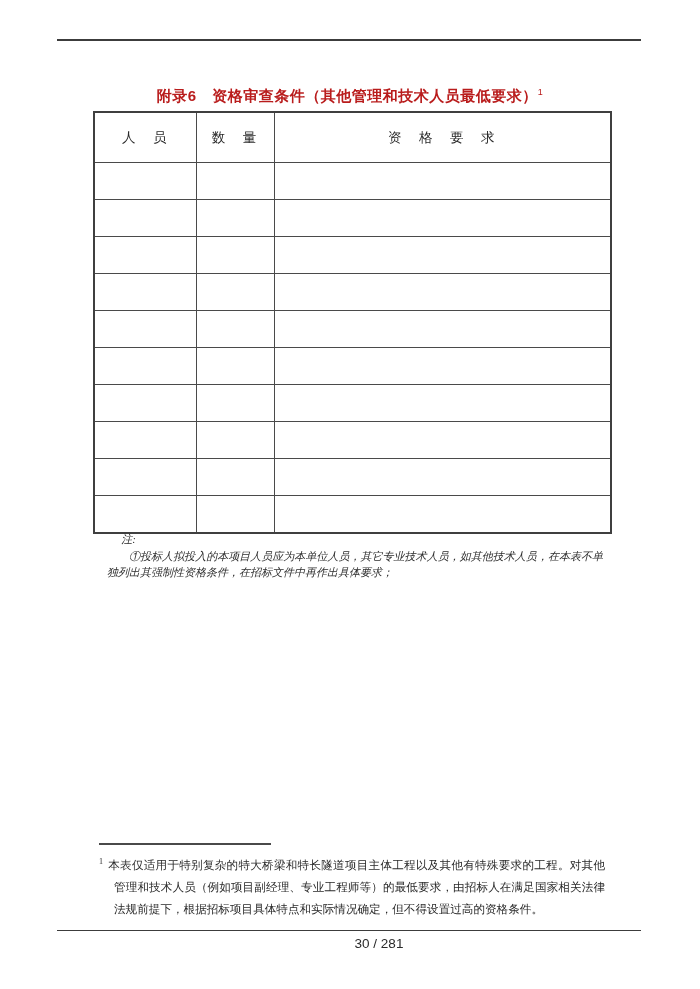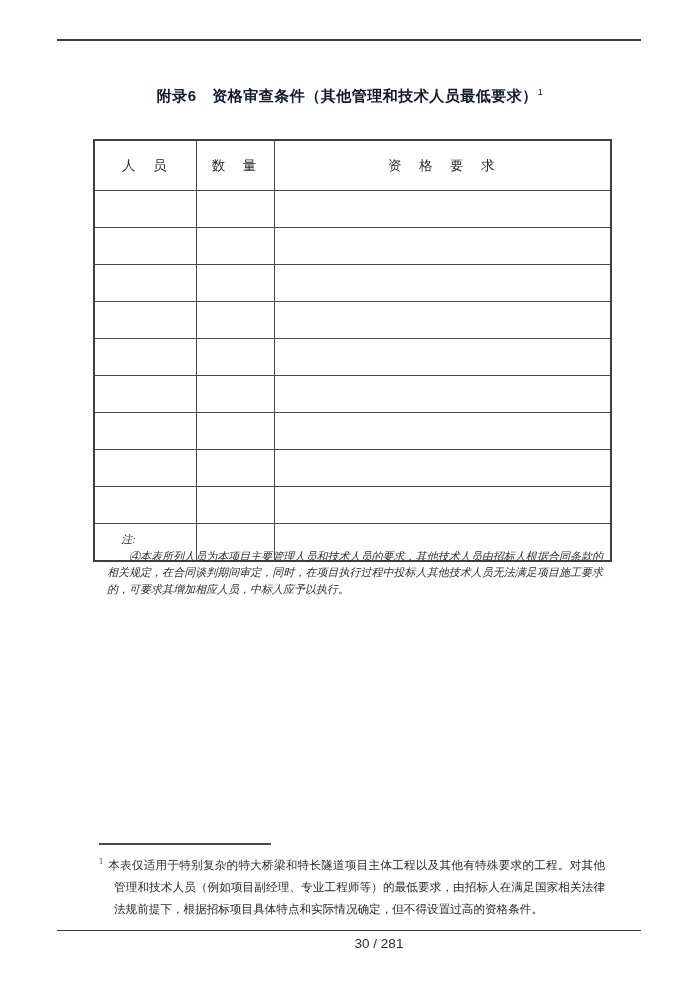--- a/index.html
+++ b/index.html
@@ -19,30 +19,29 @@
   }
   .hdr-rule{
     position:absolute;top:39px;left:57px;width:584px;height:0;
     border-top:2px solid #3c3c3c;
   }
   
   .doc-title{
     position:absolute;top:87px;left:0;width:100%;
     text-align:center;
     font-family:"Liberation Sans","DejaVu Sans",sans-serif;
-    font-weight:bold;font-size:15px;color:#0f172a;
+    font-weight:bold;font-size:15px;color:#b91c1c;
     letter-spacing:.5px;
   }
   .doc-title sup{font-size:9px;font-weight:normal;}
   
   table.qual{
     position:absolute;left:93px;top:111px;
     width:517px;border-collapse:collapse;table-layout:fixed;
     border:2px solid #3f3f3f;
-    margin-top:28px;
   }
   table.qual th,table.qual td{
     border:1px solid #4a4a4a;
     padding:0;
   }
   table.qual th{
     height:49px;
     font-weight:normal;font-size:13.5px;color:#2a2a2a;
     text-align:center;vertical-align:middle;
     letter-spacing:2px;
@@ -154,21 +153,21 @@
         <tr>
         <td></td>
         <td></td>
         <td></td>
       </tr>
       </tbody>
   </table>
 
   <div class="notes">
     <p class="note-label">注:</p>
-    <p>④本表所列人员为本项目主要管理人员和技术人员的要求，其他技术人员由招标人根据合同条款的相关规定，在合同谈判期间审定，同时，在项目执行过程中投标人其他技术人员无法满足项目施工要求的，可要求其增加相应人员，中标人应予以执行。</p>
+    <p>①投标人拟投入的本项目人员应为本单位人员，其它专业技术人员，如其他技术人员，在本表不单独列出其强制性资格条件，在招标文件中再作出具体要求；</p>
   </div>
 
   <div class="footnote">
     <div class="footnote-rule"></div>
     <p><sup>1</sup><span>本表仅适用于特别复杂的特大桥梁和特长隧道项目主体工程以及其他有特殊要求的工程。对其他管理和技术人员（例如项目副经理、专业工程师等）的最低要求，由招标人在满足国家相关法律法规前提下，根据招标项目具体特点和实际情况确定，但不得设置过高的资格条件。</span></p>
   </div>
 
   <div class="ftr-rule"></div>
   <div class="page-num">30 / 281</div>
 

